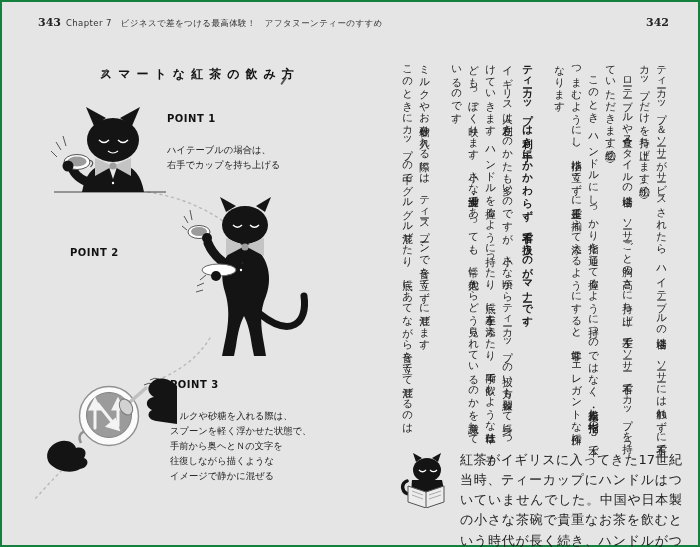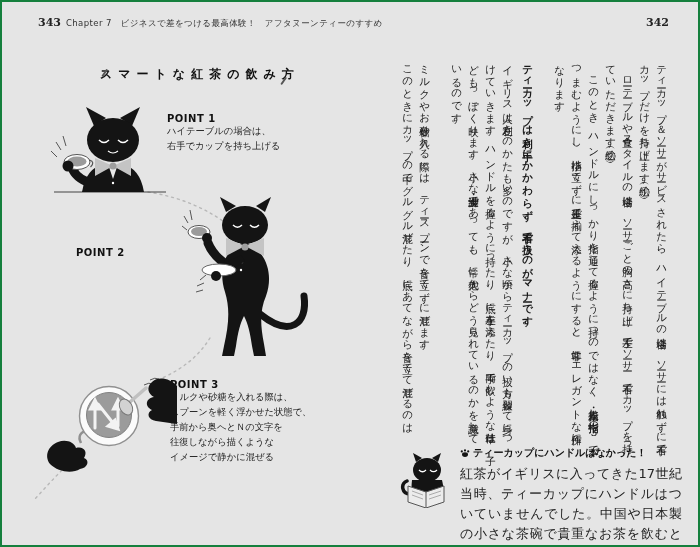--- a/index.html
+++ b/index.html
@@ -21,23 +21,23 @@
   
   .sec-title{
     position:absolute;left:98px;top:64px;width:190px;text-align:center;
     font-weight:700;font-size:12px;letter-spacing:6px;color:#111;white-space:nowrap;
   }
   .tick{position:absolute;width:9px;height:1.6px;background:#555;border-radius:1px;}
   .tick1{left:98px;top:70px;transform:rotate(-55deg);}
   .tick2{left:277px;top:78px;transform:rotate(-55deg);}
   .point{position:absolute;}
   .point .lbl{font-weight:700;font-size:10px;color:#111;letter-spacing:.5px;}
-  .point .txt{margin-top:0;font-size:9.3px;line-height:1.6;color:#222;white-space:pre-line;}
+  .point .txt{margin-top:19px;font-size:9.3px;line-height:1.6;color:#222;white-space:pre-line;}
   #point1{left:165px;top:111px;}
-  #point2{left:74px;top:245px;}
+  #point2{left:68px;top:245px;}
   #point3{left:168px;top:377px;}
   .illus{position:absolute;}
   #cat1{left:48px;top:100px;}
   #cat2{left:180px;top:194px;}
   #stir{left:40px;top:374px;}
   #flow{position:absolute;inset:0;pointer-events:none;}
   
   .vtext{
     position:absolute;top:56px;right:28px;height:392px;
     writing-mode:vertical-rl;text-orientation:upright;
@@ -192,26 +192,17 @@
       <path d="M8,36 L26,42 L44,36 L44,52 L26,58 L8,52 Z" fill="#ececec" stroke="#555" stroke-width="1"></path>
       <line x1="26" y1="42" x2="26" y2="58" stroke="#555" stroke-width="1"></line>
       <g stroke="#999" stroke-width="0.8">
         <line x1="12" y1="41" x2="23" y2="45"></line>
           <line x1="12" y1="45" x2="23" y2="49"></line>
         <line x1="29" y1="45" x2="41" y2="41"></line>
           <line x1="29" y1="49" x2="41" y2="45"></line>
       </g>
     </svg>
     <div class="fn-text">
-      <div class="fn-title">
-        <svg width="10" height="10" viewBox="0 0 10 10">
-          <ellipse cx="5" cy="6.6" rx="3" ry="2.4" fill="#141414"></ellipse>
-          <circle cx="1.8" cy="3.4" r="1.1" fill="#141414"></circle>
-          <circle cx="5" cy="2.4" r="1.1" fill="#141414"></circle>
-          <circle cx="8.2" cy="3.4" r="1.1" fill="#141414"></circle>
-        </svg>
-        <span>ティーカップにハンドルはなかった！</span>
-      </div>
       <div class="fn-body">紅茶がイギリスに入ってきた17世紀当時、ティーカップにハンドルはついていませんでした。中国や日本製の小さな茶碗で貴重なお茶を飲むという時代が長く続き、ハンドルがつけられるようになった初期の頃も、小ぶりで細く、指を通すというよりも、つまむものとして使われていたようです。</div>
     </div>
   </div>
 
 </div>
 
 </body></html>

